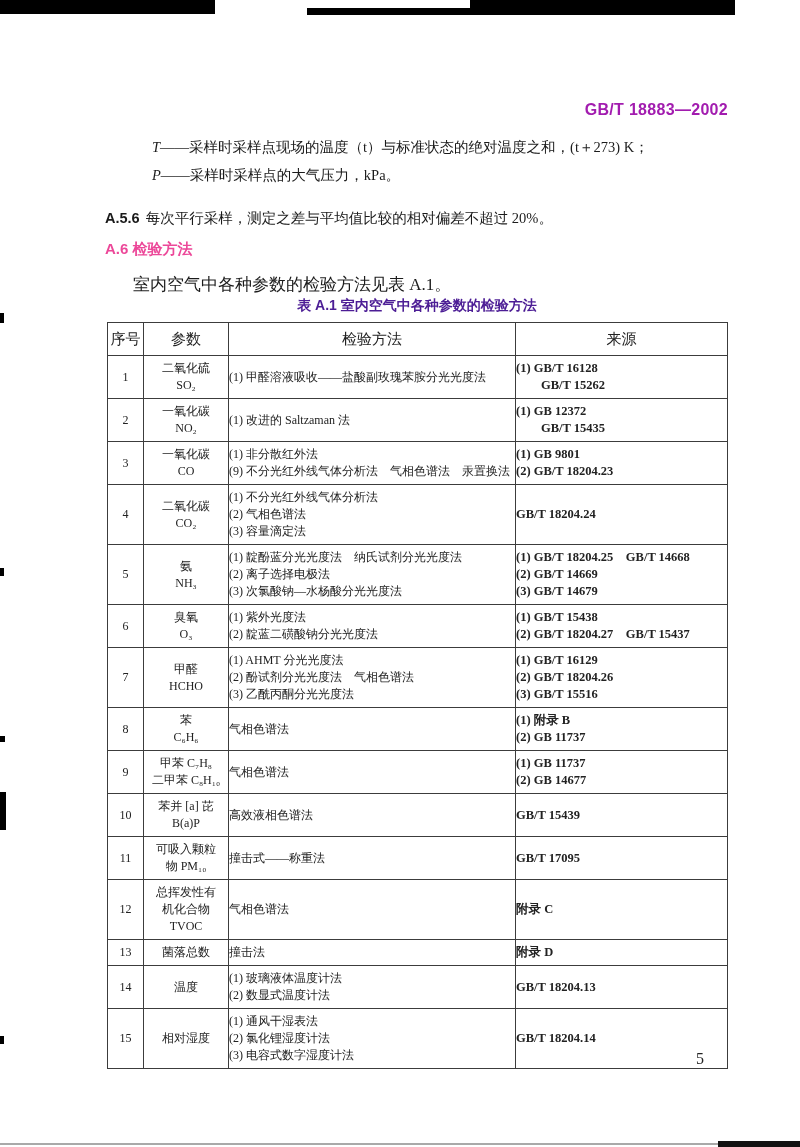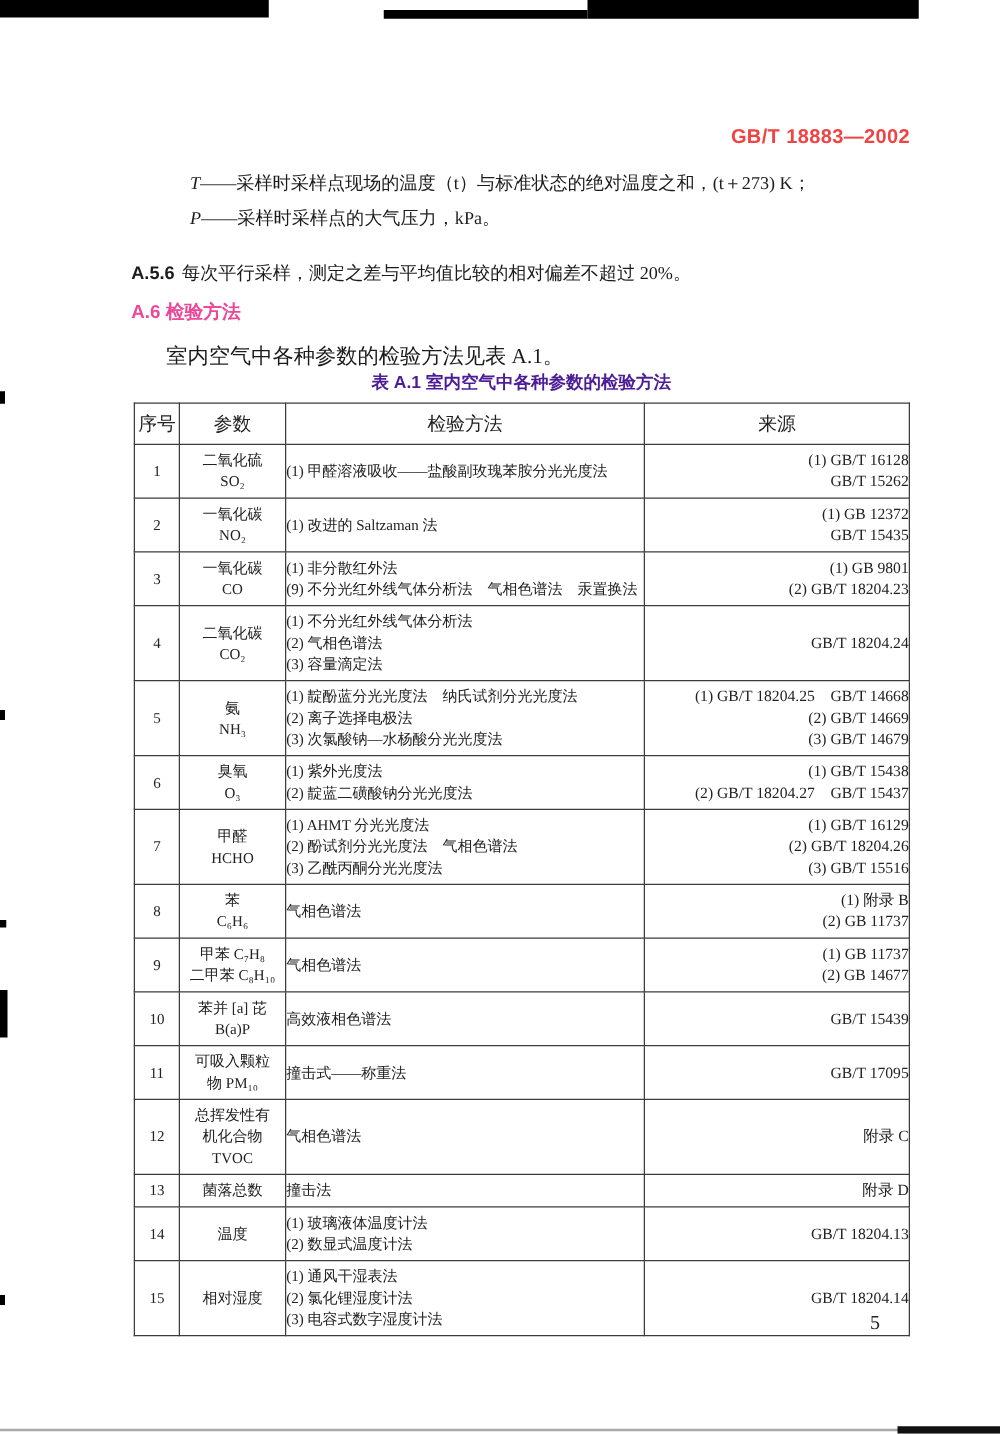--- a/index.html
+++ b/index.html
@@ -9,21 +9,21 @@
     overflow:hidden;
   }
   
   .scanbar{position:absolute;background:#000;}
   .bottom-line{position:absolute;left:0;top:1143px;width:800px;height:2px;background:#a9a9a9;}
   .bottom-black{position:absolute;left:718px;top:1141px;width:82px;height:6px;background:#111;}
   
   .doc-header{
     position:absolute;left:480px;top:101px;width:248px;text-align:right;
     font-family:"Liberation Sans","DejaVu Sans",sans-serif;font-weight:700;
-    font-size:16px;letter-spacing:.3px;color:#ef4444;
+    font-size:16px;letter-spacing:.3px;color:#a21caf;
   }
   
   .defs{position:absolute;left:152px;top:136px;width:560px;font-size:14.5px;}
   .def-line{height:27.5px;line-height:22px;}
   .def-var{font-style:italic;font-family:"Liberation Serif",serif;}
   
   .clause{position:absolute;left:105px;top:209px;width:620px;font-size:14.5px;}
   .clause-label{font-family:"Liberation Sans","DejaVu Sans",sans-serif;font-weight:700;margin-right:6px;margin-top:16px;}
   .section-heading{
     position:absolute;left:105px;top:240px;font-size:15px;font-weight:700;
@@ -42,21 +42,21 @@
   }
   table.methods th,table.methods td{
     border:1px solid #3c3c3c;vertical-align:middle;padding:4px 0;
   }
   table.methods th{
     font-weight:400;font-size:15px;height:24px;text-align:center;
   }
   td.c-num{text-align:center;}
   td.c-param{text-align:center;}
   td.c-method{padding-left:8px;padding-right:2px;text-align:left;}
-  td.c-source{padding-left:8px;padding-right:2px;text-align:right;}
+  td.c-source{padding-left:8px;padding-right:2px;text-align:left;font-weight:bold;}
   .ln{line-height:17px;white-space:nowrap;}
   td.c-source .ln{font-size:12.5px;}
   
   .page-number{position:absolute;left:680px;top:1050px;width:40px;text-align:center;font-size:16px;color:#222;}
 </style>
 </head>
 <body>
 
 <div class="scanbar" style="left:0;top:0;width:215px;height:14px;"></div>
 <div class="scanbar" style="left:307px;top:8px;width:163px;height:7px;"></div>

